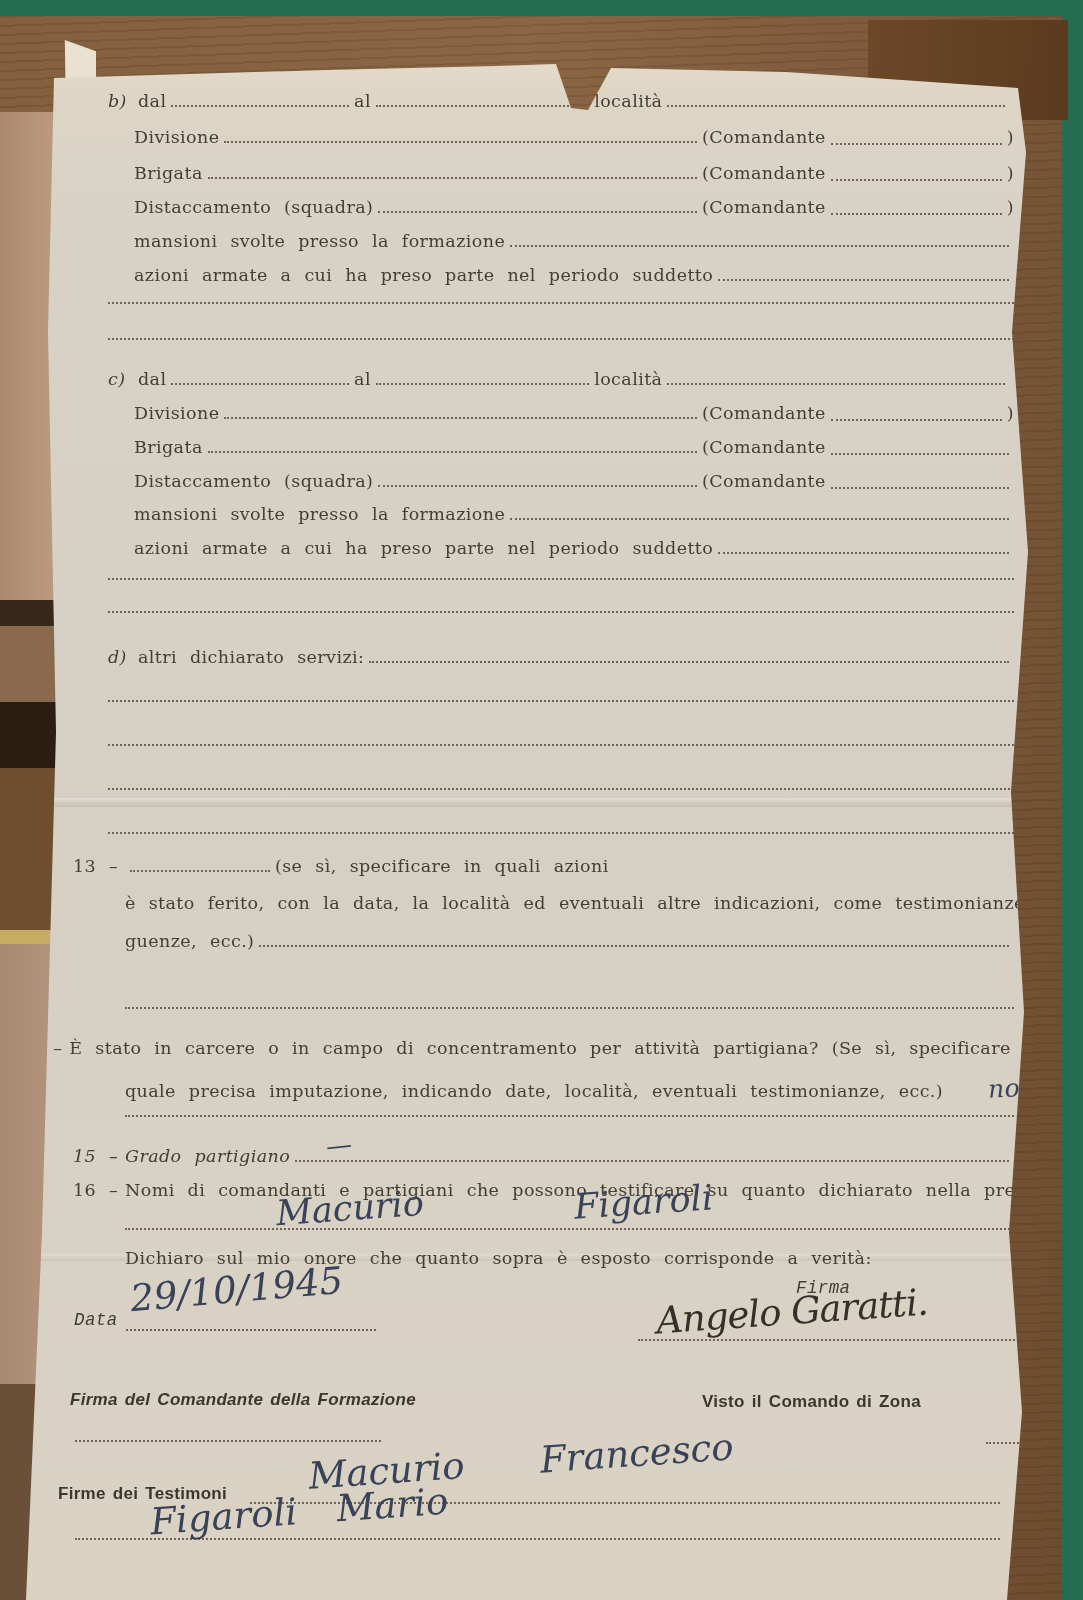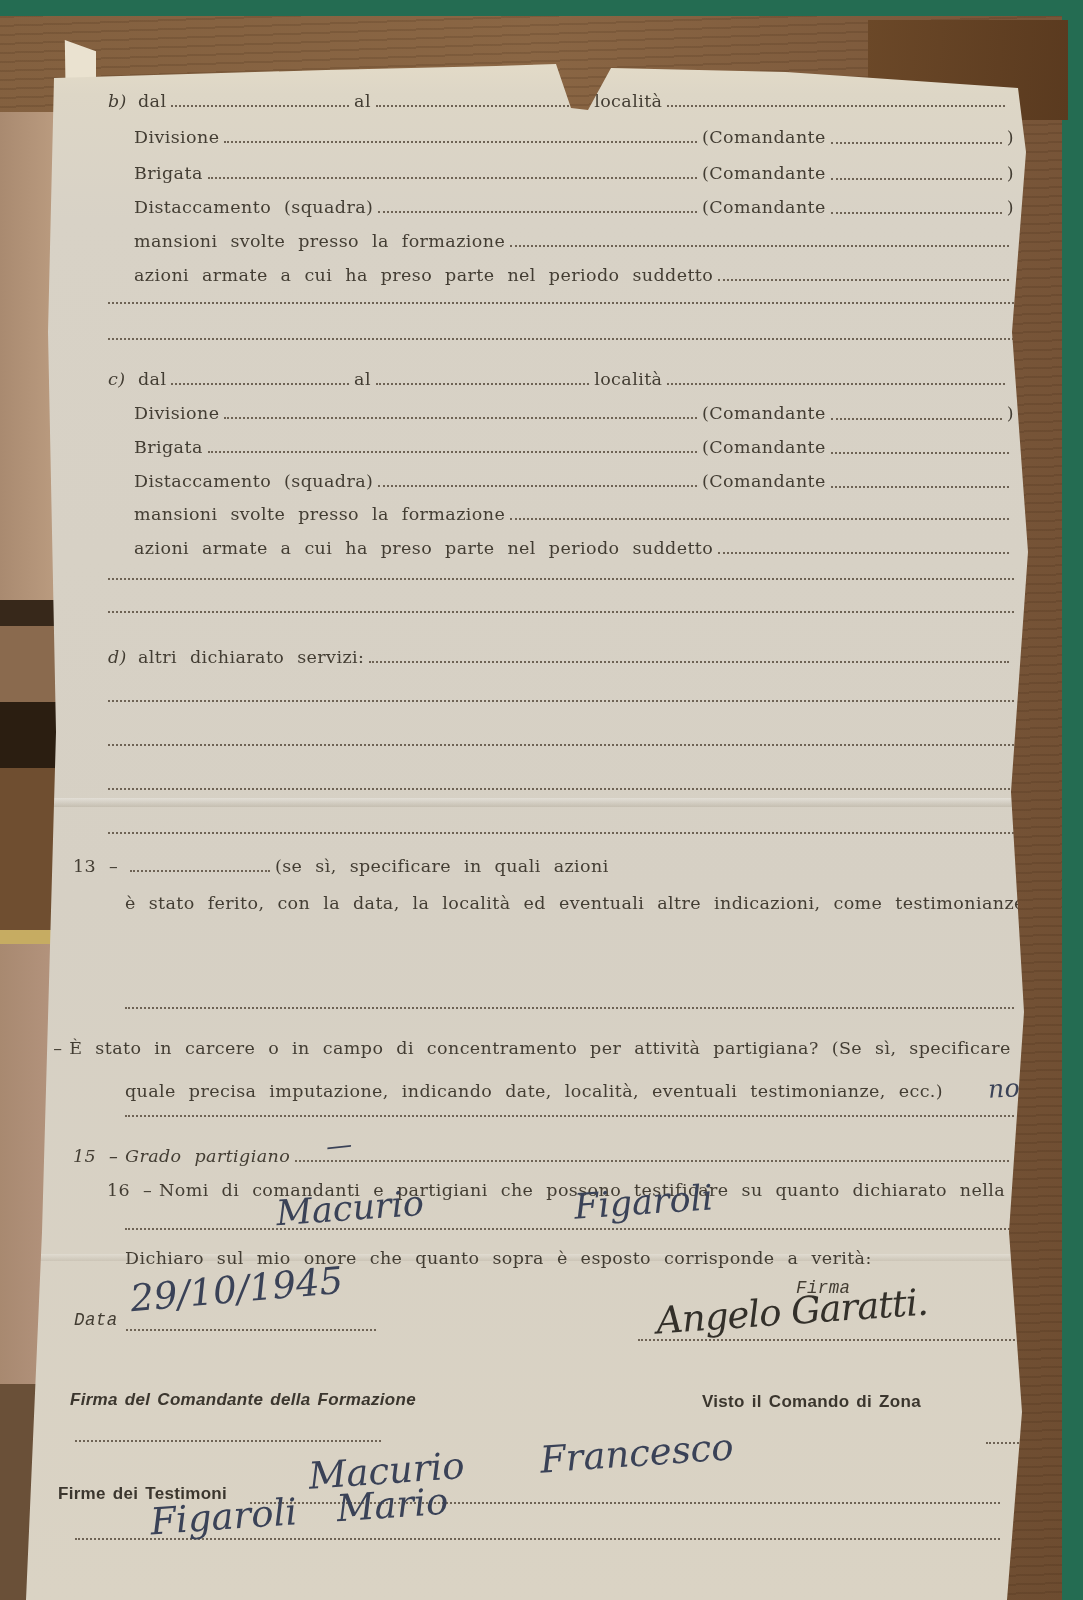--- a/index.html
+++ b/index.html
@@ -38,21 +38,21 @@
         background:linear-gradient(180deg,rgba(255,255,255,.30),rgba(95,84,62,.14));}
   .crease2{position:absolute;left:0;top:1222px;width:100%;height:7px;
         background:linear-gradient(180deg,rgba(255,255,255,.22),rgba(95,84,62,.10));}
   
   .row{position:absolute;display:flex;align-items:baseline;white-space:nowrap;
        color:#433d33;font-size:17.5px;word-spacing:7px;letter-spacing:.4px;}
   .sec-letter{font-style:italic;width:30px;flex:0 0 auto;}
   .num{flex:0 0 52px;}
   .dots{flex:1 1 auto;border-bottom:2px dotted #6e6355;height:.85em;margin:0 5px;min-width:18px;}
   .dotsfix{flex:0 0 auto;border-bottom:2px dotted #6e6355;height:.85em;margin:0 5px;}
-  .cmdgroup{flex:0 0 312px;display:flex;align-items:flex-start;}
+  .cmdgroup{flex:0 0 312px;display:flex;align-items:center;}
   .dotline{position:absolute;border-bottom:2px dotted #6e6355;height:2px;}
   .ital{font-style:italic;font-family:Liberation Mono, monospace;}
   .sans{font-family:"Liberation Sans",sans-serif;font-weight:bold;color:#3b362e;
         letter-spacing:.3px;font-size:17px;word-spacing:2px;}
   
   .hw{position:absolute;font-family:"DejaVu Serif",serif;font-style:italic;
       color:#3a4257;white-space:nowrap;}
   .hw-inline{font-family:"DejaVu Serif",serif;font-style:italic;color:#3a4257;
       font-size:25px;transform:rotate(-3deg);display:inline-block;margin:0 6px;}
 </style>
@@ -183,41 +183,45 @@
     <div class="dotline" style="left:82px;top:798px;right:26px;"></div>
 
     <div class="row" style="left:47px;top:823px;right:26px;">
       <span class="num">13 –</span>
       <span class="dotsfix" style="width:140px"></span>
       <span>(se sì, specificare in quali azioni</span>
     </div>
     <div class="row" style="left:99px;top:861px;right:26px;">
       <span>è stato ferito, con la data, la località ed eventuali altre indicazioni, come testimonianze, conse-</span>
     </div>
+    <div class="row" style="left:99px;top:898px;right:26px;">
+      <span>guenze, ecc.)</span>
+      <span class="dots"></span>
+    </div>
     <div class="dotline" style="left:99px;top:973px;right:26px;"></div>
 
     <div class="row" style="left:47px;top:1006px;right:26px;justify-content:center;">
       <span class="num">14 –</span>
       <span>È stato in carcere o in campo di concentramento per attività partigiana? (Se sì, specificare sotto</span>
     </div>
     <div class="row" style="left:99px;top:1042px;right:26px;gap:39px;">
       <span>quale precisa imputazione, indicando date, località, eventuali testimonianze, ecc.)</span>
       <span class="hw-inline">no</span>
       <span class="dots"></span>
     </div>
     <div class="dotline" style="left:99px;top:1081px;right:26px;"></div>
 
     <div class="row" style="left:47px;top:1113px;right:26px;font-style:italic;">
       <span class="num">15 –</span>
       <span>Grado partigiano</span>
       <span class="dots"></span>
     </div>
     <span class="hw" style="left:300px;top:1098px;font-size:26px;transform:rotate(-6deg);">—</span>
 
-    <div class="row" style="left:47px;top:1148px;right:26px;margin-left:34px;">
+    <div class="row" style="left:47px;top:1148px;right:26px;">
       <span class="num">16 –</span>
       <span>Nomi di comandanti e partigiani che possono testificare su quanto dichiarato nella presente scheda:</span>
     </div>
     <div class="dotline" style="left:99px;top:1194px;right:26px;"></div>
     <span class="hw" style="left:250px;top:1156px;font-size:35px;transform:rotate(-4deg);">Macurio</span>
     <span class="hw" style="left:548px;top:1150px;font-size:35px;transform:rotate(-4deg);">Figaroli</span>
 
     <div class="row" style="left:99px;top:1216px;right:26px;">
       <span>Dichiaro sul mio onore che quanto sopra è esposto corrisponde a verità:</span>
     </div>

